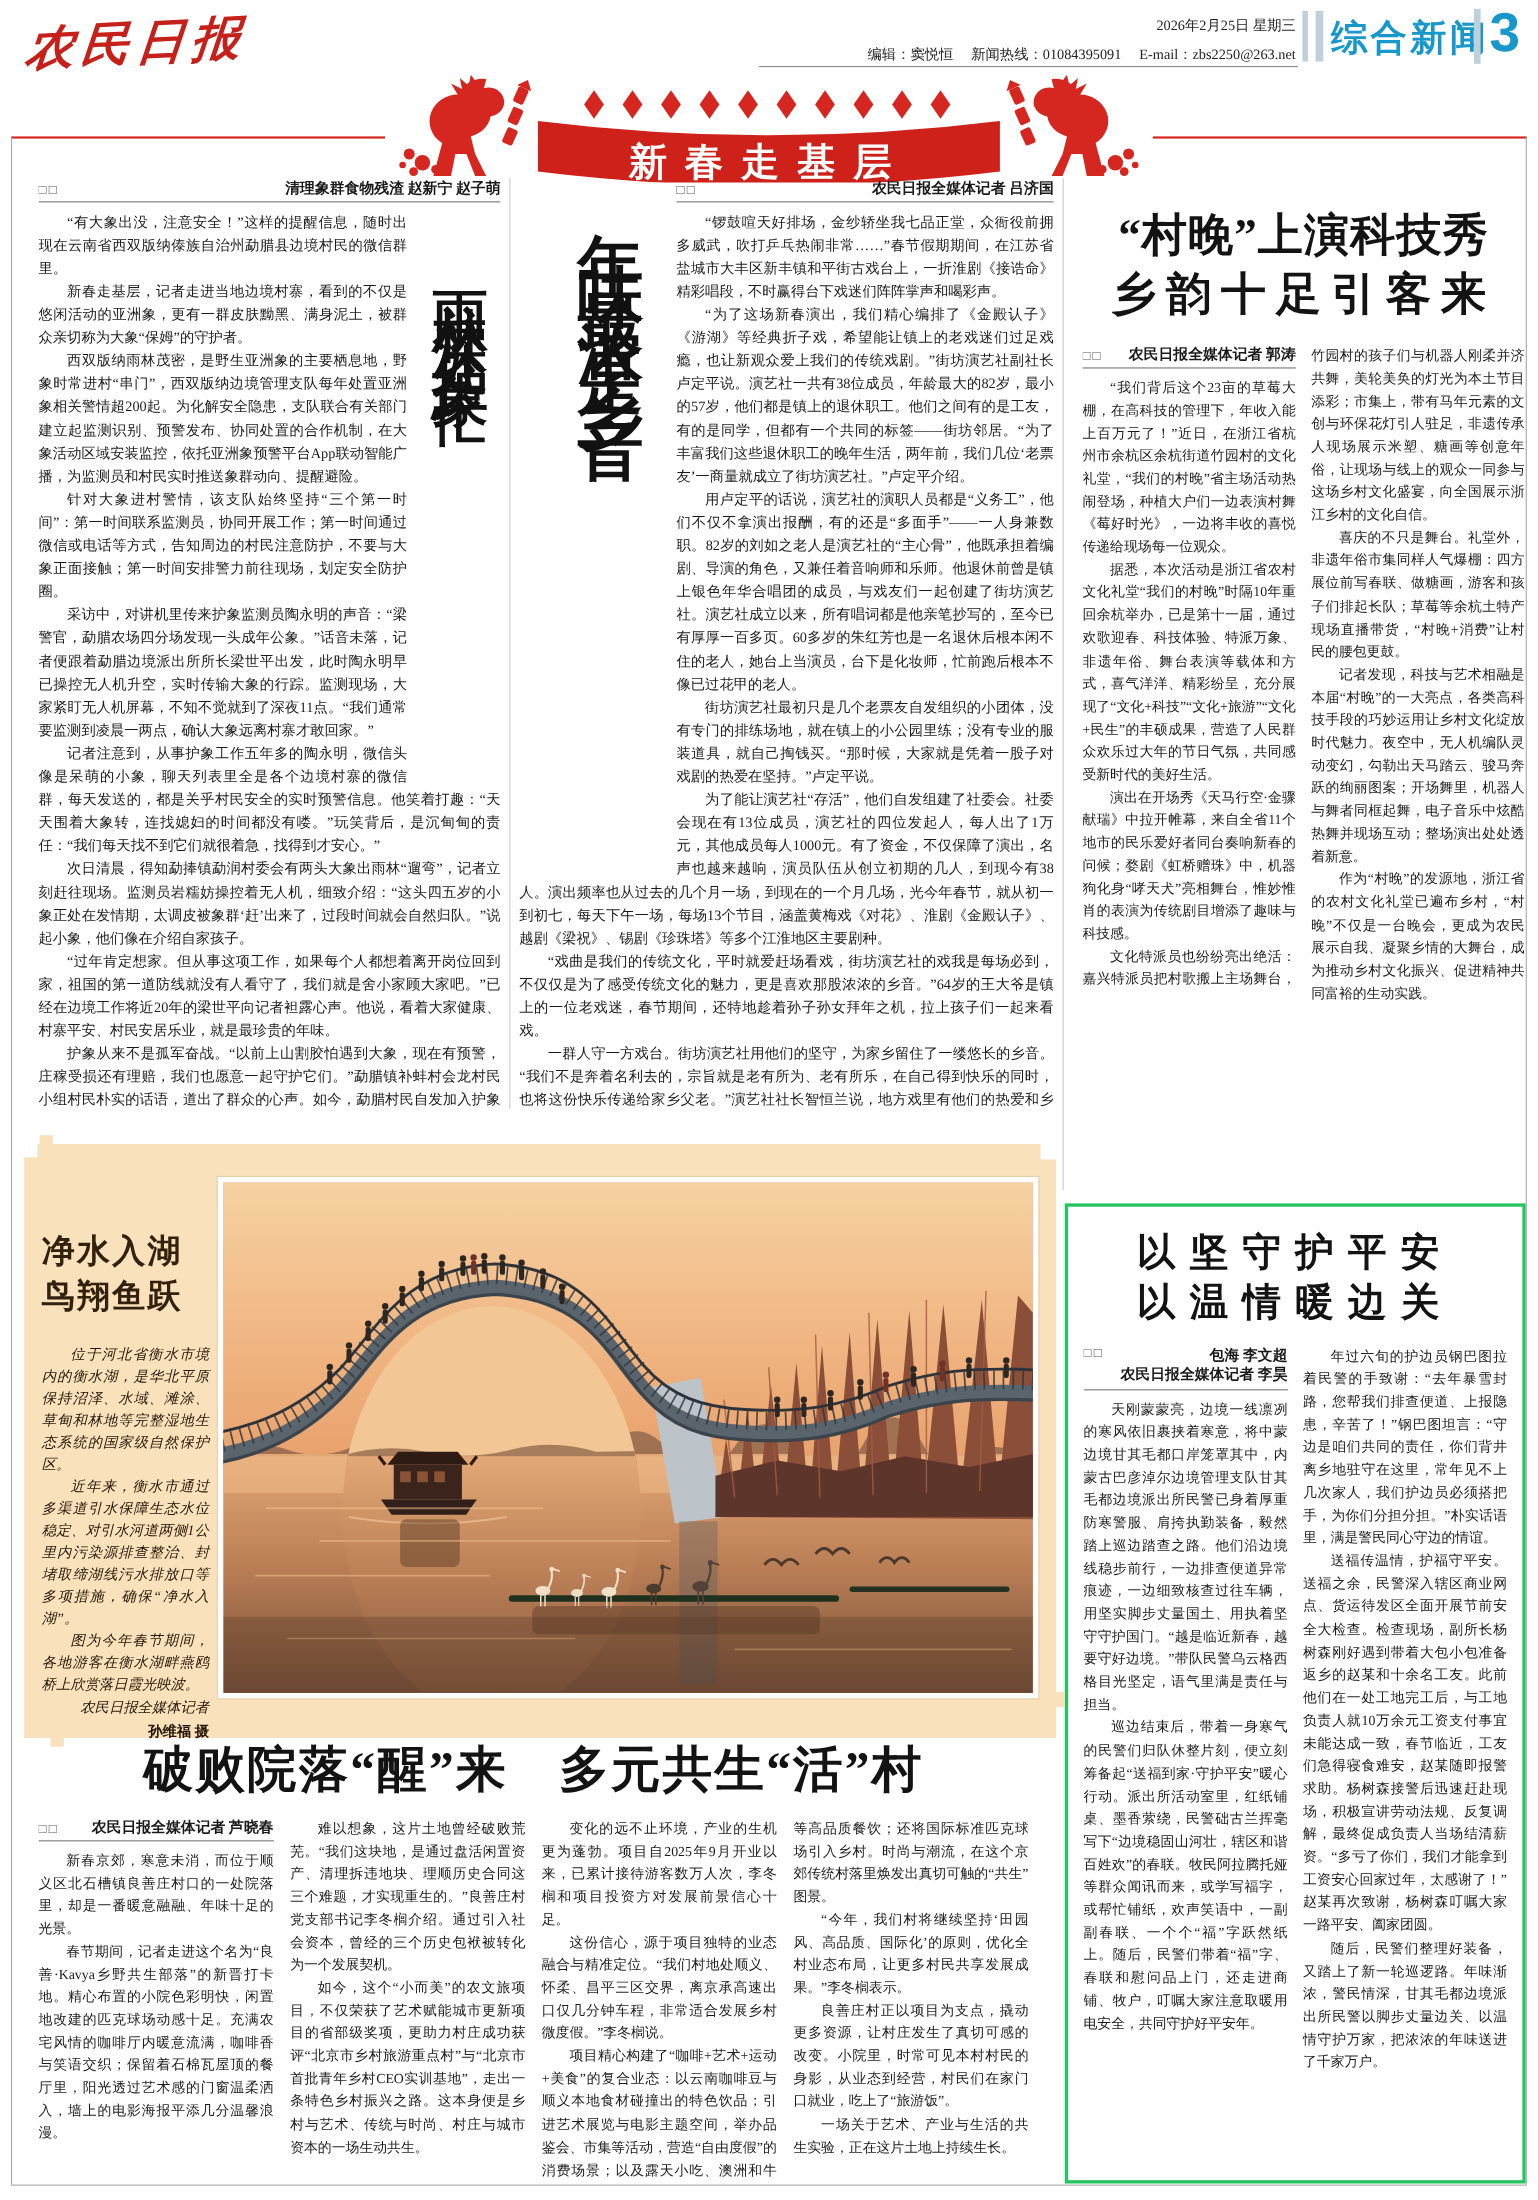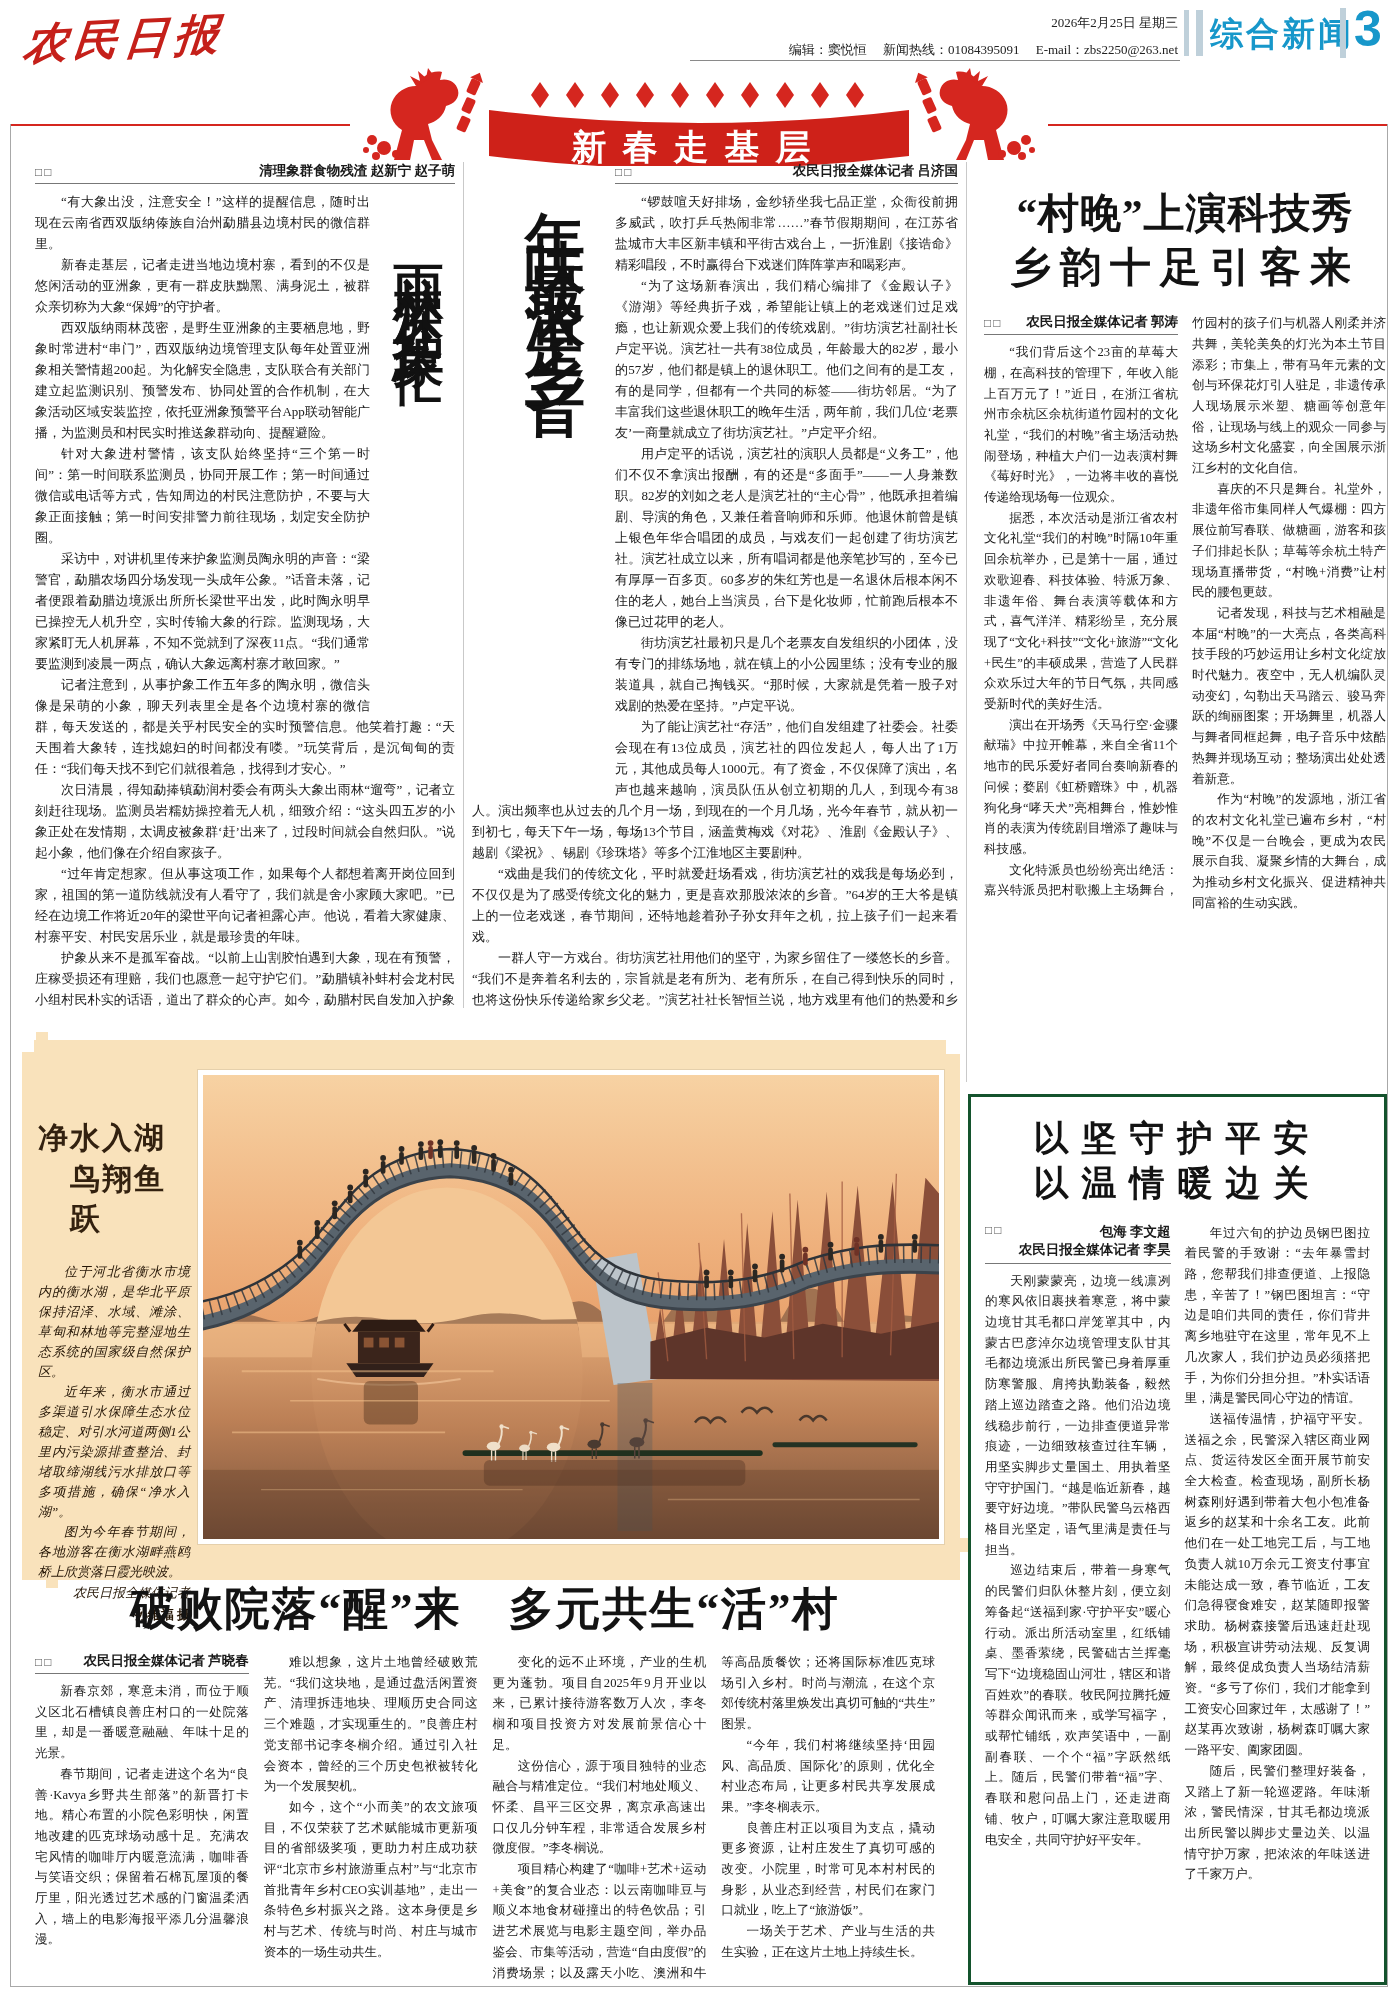--- a/index.html
+++ b/index.html
@@ -31,21 +31,21 @@
   .vhead{writing-mode:vertical-rl;text-orientation:upright;font-weight:bold;color:#111;}
   .vh1{float:right;font-size:50px;letter-spacing:15px;height:476px;margin:34px 2px 12px 16px;}
   .vh2{float:left;font-size:60px;letter-spacing:27px;height:614px;margin:2px 20px 14px 42px;}
   .h-center{font-weight:bold;text-align:center;color:#131313;}
   .h3a{font-size:41px;line-height:1.16;letter-spacing:1px;}
   .h3b{font-size:41px;line-height:1.16;letter-spacing:9px;}
   .h4{font-size:35px;line-height:1.28;letter-spacing:13px;}
   .h5{font-size:45px;letter-spacing:2px;}
   .cols2{column-count:2;column-gap:14px;overflow:hidden;}
   .cols4{column-count:4;column-gap:15px;overflow:hidden;}
-  .redbox{border:3px solid #14532d;background:#fff;box-sizing:border-box;padding:10px 14px;}
+  .redbox{border:3px solid #22c55e;background:#fff;box-sizing:border-box;padding:10px 14px;}
   .rule-v{width:1px;background:#c9c9c9;}
   
   .beige{background:#f9e2bb;}
   .pf-title{font-family:"Liberation Sans","DejaVu Sans",sans-serif;font-weight:bold;
             font-size:30px;line-height:1.35;letter-spacing:2px;color:#33210f;}
   .cap p{font-style:italic;font-size:13px;line-height:20px;color:#241505;}
   .credit{font-style:italic;font-size:13px;color:#241505;text-align:right;line-height:22px;}
   .credit b{font-style:normal;}
   .photo-frame{border:5px solid #ffffff;box-sizing:border-box;background:#e9b07c;
                box-shadow:0 0 0 1px rgba(0,0,0,.08);}
@@ -197,21 +197,21 @@
 
   <div class="abs beige" style="left:22px;top:1040px;width:938px;height:540px;">
     <div class="notch" style="left:0;top:0;width:12px;height:12px;background:#fff;"></div>
     <div class="notch" style="left:14px;top:-8px;width:12px;height:12px;background:#f9e2bb;"></div>
     <div class="notch" style="right:0;top:0;width:14px;height:14px;background:#fff;"></div>
     <div class="notch" style="right:-8px;bottom:28px;width:14px;height:14px;background:#f9e2bb;"></div>
     <div class="notch" style="left:24px;bottom:-8px;width:12px;height:12px;background:#f9e2bb;"></div>
 
     <div class="abs" style="left:16px;top:78px;width:152px;">
       <div class="pf-title">净水入湖</div>
-      <div class="pf-title" style="margin-bottom:22px;margin-left:32px;">鸟翔鱼跃</div>
+      <div class="pf-title" style="margin-bottom:22px;">鸟翔鱼跃</div>
       <div class="cap">
           <p>位于河北省衡水市境内的衡水湖，是华北平原保持沼泽、水域、滩涂、草甸和林地等完整湿地生态系统的国家级自然保护区。</p>
           <p>近年来，衡水市通过多渠道引水保障生态水位稳定、对引水河道两侧1公里内污染源排查整治、封堵取缔湖线污水排放口等多项措施，确保“净水入湖”。</p>
           <p>图为今年春节期间，各地游客在衡水湖畔燕鸥桥上欣赏落日霞光映波。</p>
         </div>
       <div class="credit" style="">
         <span>农民日报全媒体记者</span><br>
         <b>孙维福 摄</b>
       </div>
     </div>

